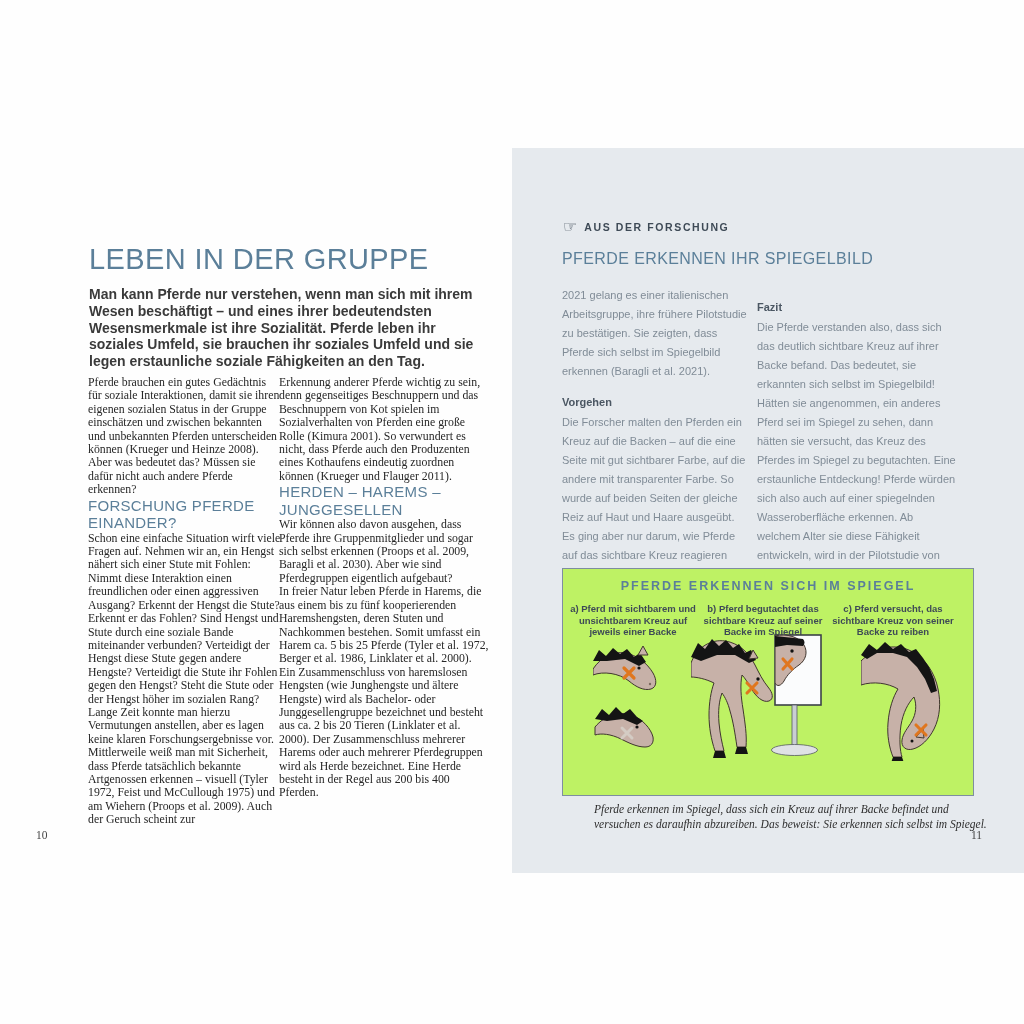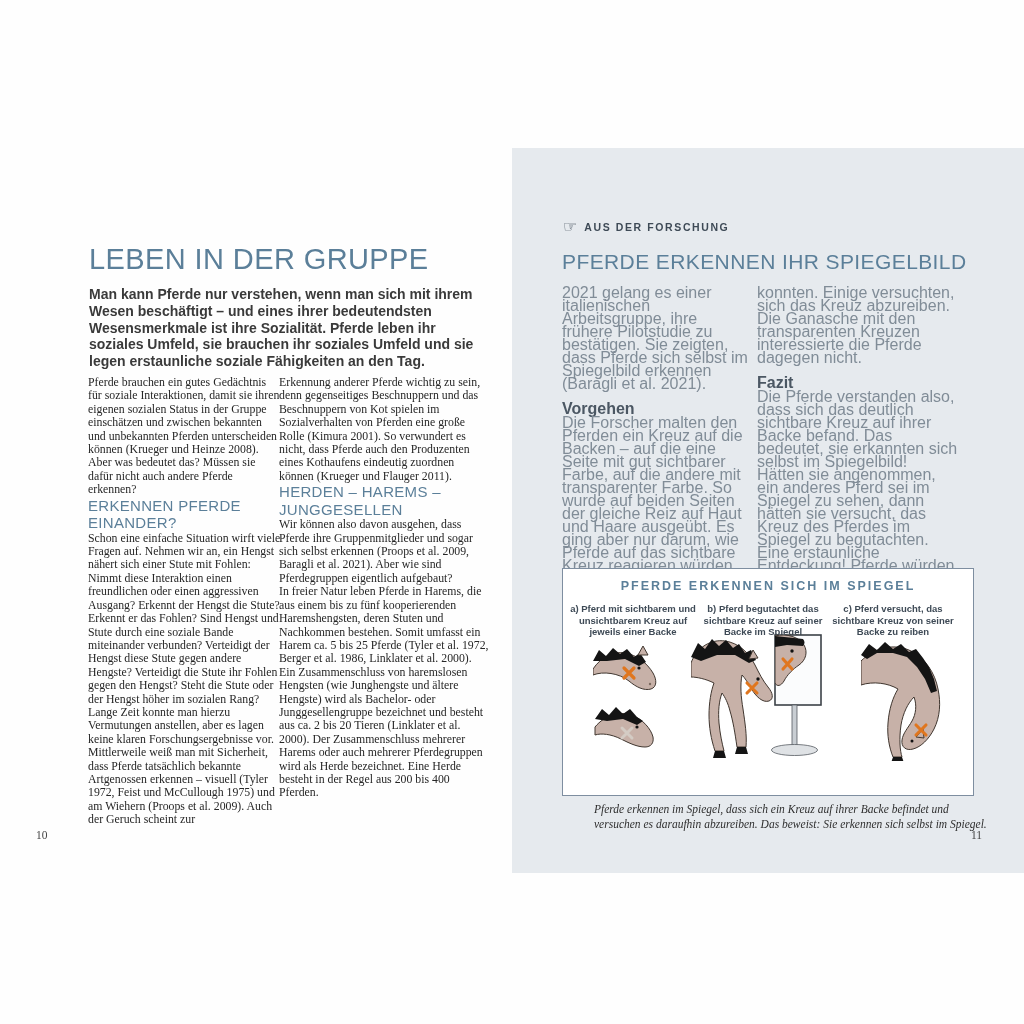--- a/index.html
+++ b/index.html
@@ -19,29 +19,29 @@
   .lp-subhead{font-family:"Liberation Sans",sans-serif;font-size:15px;line-height:17.5px;
               color:#5b7f99;letter-spacing:.3px;margin:23px 0 9px 0;}
   .pagenum{font-family:"Liberation Serif",serif;font-size:11.5px;color:#444;}
   .pn-left{left:36px;top:829px;}
 
   
   .panel{left:512px;top:148px;width:512px;height:725px;background:#e6eaee;}
   .kicker{left:51px;top:71px;display:flex;align-items:center;gap:7px;color:#3e4a56;}
   .kicker .hand{font-size:16px;line-height:16px;}
   .kicker .ktext{font-size:10.5px;font-weight:bold;letter-spacing:1.6px;}
-  .rp-heading{left:50px;top:102px;font-size:21px;letter-spacing:.4px;color:#5b7f99;}
-  .rp-col{font-size:16px;line-height:13px;color:#808c97;}
+  .rp-heading{left:50px;top:102px;font-size:16px;letter-spacing:.4px;color:#5b7f99;}
+  .rp-col{font-size:11px;line-height:19px;color:#808c97;}
   .rp-col1{left:50px;top:138px;width:188px;}
   .rp-col2{left:245px;top:138px;width:201px;}
   .rp-col p{margin:0;}
   .rp-label{font-weight:bold;color:#4b5763;margin:12px 0 1px 0 !important;}
 
   
-  .figbox{left:50px;top:420px;width:412px;height:228px;background:#ffffff;
+  .figbox{left:50px;top:420px;width:412px;height:228px;background:#bef264;
           border:1px solid #7e8ea0;box-sizing:border-box;}
   .fig-title{left:0;top:10px;width:100%;text-align:center;font-size:12.5px;
              font-weight:bold;letter-spacing:2px;color:#5b7f99;}
   .fig-label{top:34px;width:140px;text-align:center;font-size:9.5px;line-height:11.5px;
              font-weight:bold;color:#3e4a56;}
   .fl-a{left:0px;} .fl-b{left:130px;} .fl-c{left:260px;}
   .fig-caption{left:50px;top:654px;width:404px;font-family:"Liberation Serif",serif;
                font-style:italic;font-size:11.5px;line-height:14.5px;color:#2e2e2e;margin-left:32px;}
 
   svg{display:block;}
@@ -49,29 +49,29 @@
 </style>
 </head>
 <body>
 
 <div class="abs" style="left:0;top:0;width:544px;height:1024px;border-radius:8px;">
   <div class="abs lp-title">LEBEN IN DER GRUPPE</div>
   <div class="abs lp-intro">Man kann Pferde nur verstehen, wenn man sich mit ihrem Wesen beschäftigt –  und eines ihrer bedeutendsten Wesensmerkmale ist ihre Sozialität. Pferde leben ihr soziales Umfeld, sie brauchen ihr soziales Umfeld und sie legen erstaunliche soziale Fähigkeiten an den Tag.</div>
 
   <div class="abs lp-col lp-col1">
     <p>Pferde brauchen ein gutes Gedächtnis für soziale Interaktionen, damit sie ihren eigenen sozialen Status in der Gruppe einschätzen und zwischen bekannten und unbekannten Pferden unterscheiden können (Krueger und Heinze 2008). Aber was bedeutet das? Müssen sie dafür nicht auch andere Pferde erkennen?</p>
-    <p class="lp-subhead">ERKENNEN PFERDE EINANDER?</p>
+    <p class="lp-subhead">FORSCHUNG PFERDE EINANDER?</p>
     <p>Schon eine einfache Situation wirft viele Fragen auf. Nehmen wir an, ein Hengst nähert sich einer Stute mit Fohlen: Nimmt diese Interaktion einen freundlichen oder einen aggressiven Ausgang? Erkennt der Hengst die Stute? Erkennt er das Fohlen? Sind Hengst und Stute durch eine soziale Bande miteinander verbunden? Verteidigt der Hengst diese Stute gegen andere Hengste? Verteidigt die Stute ihr Fohlen gegen den Hengst? Steht die Stute oder der Hengst höher im sozialen Rang? Lange Zeit konnte man hierzu Vermutungen anstellen, aber es lagen keine klaren Forschungsergebnisse vor.</p>
     <p>Mittlerweile weiß man mit Sicherheit, dass Pferde tatsächlich bekannte Artgenossen erkennen – visuell (Tyler 1972, Feist und McCullough 1975) und am Wiehern (Proops et al. 2009). Auch der Geruch scheint zur</p>
   </div>
 
   <div class="abs lp-col lp-col2">
     <p>Erkennung anderer Pferde wichtig zu sein, denn gegenseitiges Beschnuppern und das Beschnuppern von Kot spielen im Sozialverhalten von Pferden eine große Rolle (Kimura 2001). So verwundert es nicht, dass Pferde auch den Produzenten eines Kothaufens eindeutig zuordnen können (Krueger und Flauger 2011).</p>
     <p class="lp-subhead">HERDEN – HAREMS – JUNGGESELLEN</p>
-    <p>Wir können also davon ausgehen, dass Pferde ihre Gruppenmitglieder und sogar sich selbst erkennen (Proops et al. 2009, Baragli et al. 2021). Aber wie sind Pferdegruppen eigentlich aufgebaut?</p>
+    <p>Wir können also davon ausgehen, dass Pferde ihre Gruppenmitglieder und sogar sich selbst erkennen (Proops et al. 2009, Baragli et al. 2030). Aber wie sind Pferdegruppen eigentlich aufgebaut?</p>
     <p>In freier Natur leben Pferde in Harems, die aus einem bis zu fünf kooperierenden Haremshengsten, deren Stuten und Nachkommen bestehen. Somit umfasst ein Harem ca. 5 bis 25 Pferde (Tyler et al. 1972, Berger et al. 1986, Linklater et al. 2000). Ein Zusammenschluss von haremslosen Hengsten (wie Junghengste und ältere Hengste) wird als Bachelor- oder Junggesellengruppe bezeichnet und besteht aus ca. 2 bis 20 Tieren (Linklater et al. 2000). Der Zusammenschluss mehrerer Harems oder auch mehrerer Pferdegruppen wird als Herde bezeichnet. Eine Herde besteht in der Regel aus 200 bis 400 Pferden.</p>
   </div>
 
   <div class="abs pagenum pn-left">10</div>
 </div>
 
 <div class="abs panel">
 
   <div class="abs kicker">
     <span class="hand">☞</span>
@@ -82,21 +82,20 @@
 
   <div class="abs rp-col rp-col1">
     <p>2021 gelang es einer italienischen Arbeitsgruppe, ihre frühere Pilotstudie zu bestätigen. Sie zeigten, dass Pferde sich selbst im Spiegelbild erkennen (Baragli et al. 2021).</p>
     <p class="rp-label">Vorgehen</p>
     <p>Die Forscher malten den Pferden ein Kreuz auf die Backen – auf die eine Seite mit gut sichtbarer Farbe, auf die andere mit transparenter Farbe. So wurde auf beiden Seiten der gleiche Reiz auf Haut und Haare ausgeübt. Es ging aber nur darum, wie Pferde auf das sichtbare Kreuz reagieren würden. Dann hielt man den Pferden einen Spiegel vor.</p>
     <p class="rp-label">Ergebnisse</p>
     <p>Die Pferde drehten ihren Kopf so, dass sie das sichtbare Kreuz im Spiegel inspizieren</p>
   </div>
 
   <div class="abs rp-col rp-col2">
-    <p>konnten. Einige versuchten, sich das Kreuz abzureiben. Die Ganasche mit den transparenten Kreuzen interessierte die Pferde dagegen nicht.</p>
     <p class="rp-label">Fazit</p>
     <p>Die Pferde verstanden also, dass sich das deutlich sichtbare Kreuz auf ihrer Backe befand. Das bedeutet, sie erkannten sich selbst im Spiegelbild! Hätten sie angenommen, ein anderes Pferd sei im Spiegel zu sehen, dann hätten sie versucht, das Kreuz des Pferdes im Spiegel zu begutachten. Eine erstaunliche Entdeckung! Pferde würden sich also auch auf einer spiegelnden Wasseroberfläche erkennen. Ab welchem Alter sie diese Fähigkeit entwickeln, wird in der Pilotstudie von Baragli et al. 2021 nicht angesprochen.</p>
   </div>
 
   <div class="abs figbox">
     <div class="abs fig-title">PFERDE ERKENNEN SICH IM SPIEGEL</div>
     <div class="abs fig-label fl-a">a) Pferd mit sichtbarem und unsichtbarem Kreuz auf jeweils einer Backe</div>
     <div class="abs fig-label fl-b">b) Pferd begutachtet das sichtbare Kreuz auf seiner Backe im Spiegel</div>
     <div class="abs fig-label fl-c">c) Pferd versucht, das sichtbare Kreuz von seiner Backe zu reiben</div>
 

